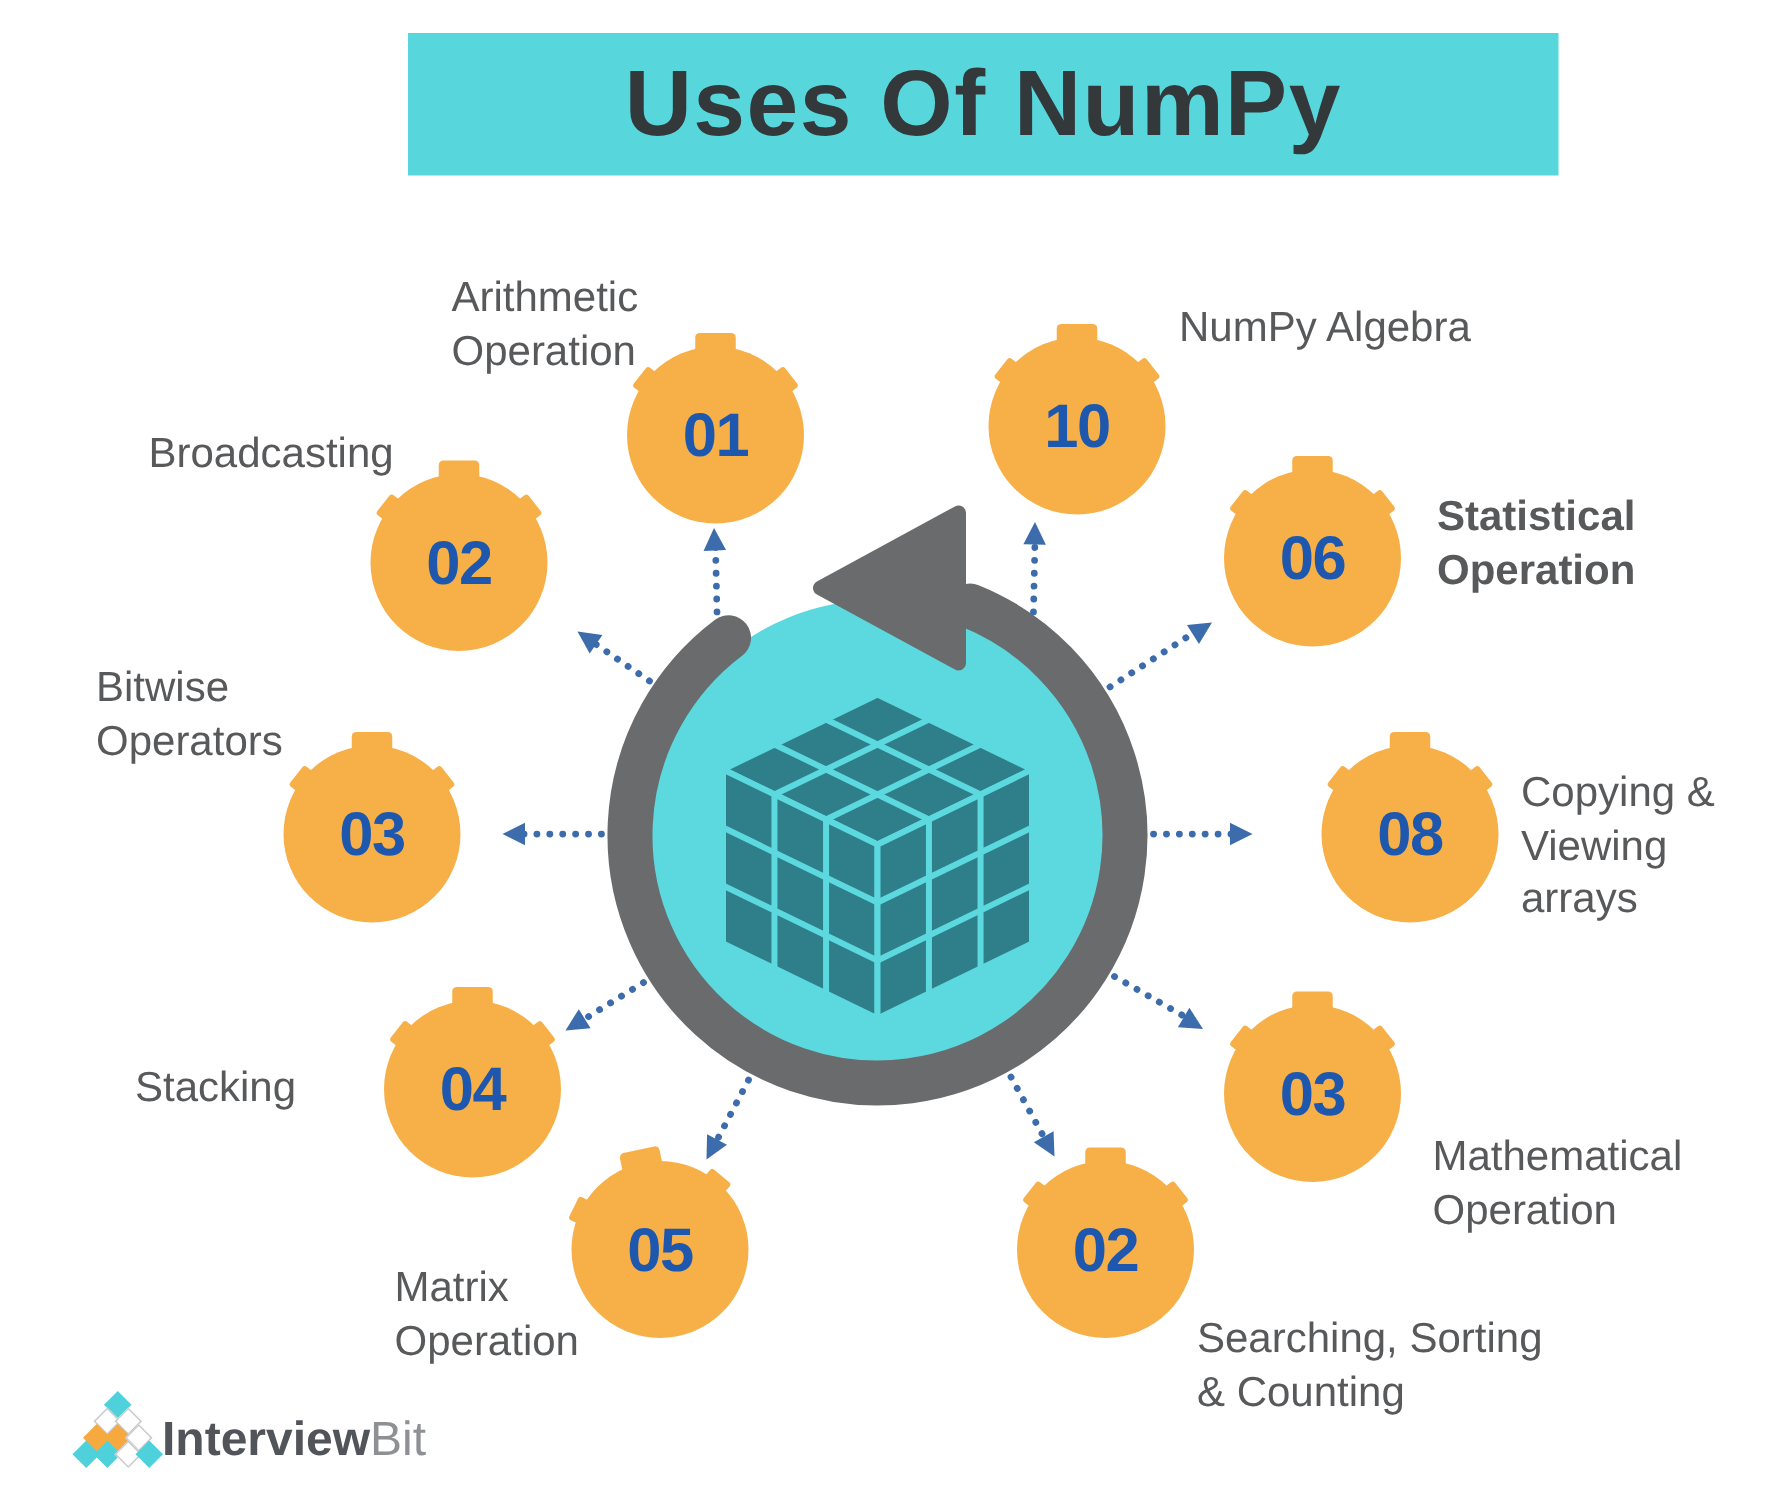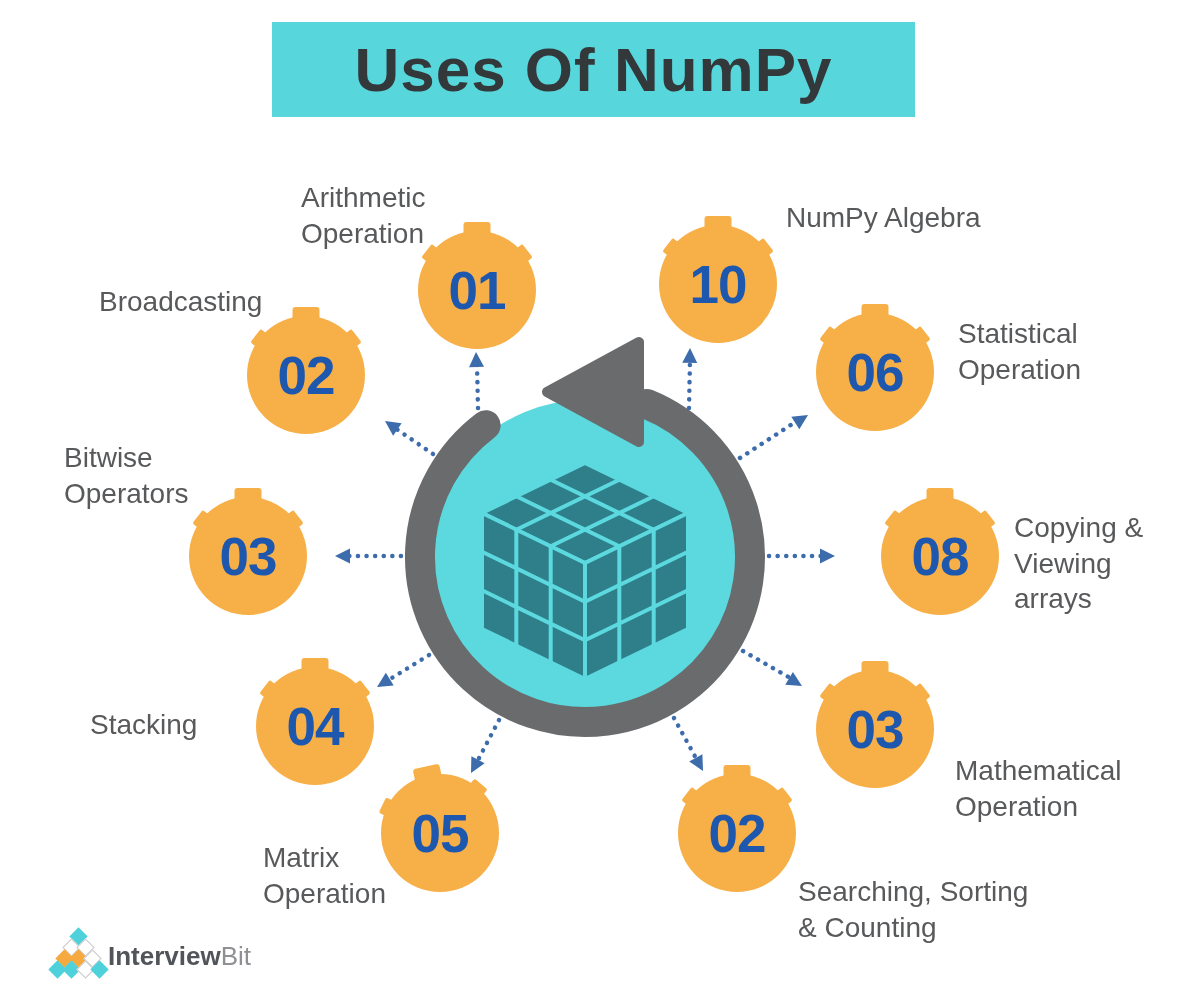--- a/index.html
+++ b/index.html
@@ -1,19 +1,19 @@
 <!DOCTYPE html>
 <html style="--cyan: #57D7DC; --orange: #F7AF48; --num: #1D58AE; --label: #58595B; --ring: #6A6B6D; --teal: #5CD9DF; --cube: #2F7F8B; --arrow: #3C6CAC; --logo-cyan: #4FD1DC; --logo-orange: #F5A93F;"><head>
 <meta charset="utf-8">
 <style>
   html,body{margin:0;padding:0;background:#fff;}
   .canvas{position:relative;width:1184px;height:1000px;background:#fff;overflow:hidden;
           font-family:"Liberation Sans",sans-serif;}
   
-  .title-box{position:absolute;left:272px;top:22px;width:643px;height:95px;
+  .title-box{position:absolute;left:272px;top:22px;width:767px;height:95px;
              background:var(--cyan);display:flex;align-items:center;justify-content:center;}
   .title-box span{font-size:62px;font-weight:800;color:#33383B;letter-spacing:1px;}
   
   svg.diagram{position:absolute;left:0;top:0;}
   .teal-disc{fill:var(--teal);}
   .ring{fill:none;stroke:var(--ring);stroke-width:30;stroke-linecap:round;}
   .big-head{fill:var(--ring);stroke:var(--ring);stroke-width:10;stroke-linejoin:round;}
   .cube-face{fill:var(--cube);stroke:var(--teal);stroke-width:4;stroke-linejoin:round;}
   .cube-line{stroke:var(--teal);stroke-width:4;fill:none;}
   .dotline{stroke:var(--arrow);stroke-width:4.5;fill:none;stroke-linecap:round;
@@ -24,32 +24,32 @@
   .watch .tabs{position:absolute;inset:0;}
   .watch .btn{position:absolute;left:50%;top:-6px;transform:translateX(-50%);
               width:27px;height:15px;border-radius:3px;background:var(--orange);}
   .watch .nubwrap{position:absolute;inset:0;}
   .watch .nl{transform:rotate(-52deg);}
   .watch .nr{transform:rotate(52deg);}
   .watch .nub{position:absolute;left:50%;top:-2px;transform:translateX(-50%);
               width:17px;height:13px;border-radius:2px;background:var(--orange);}
   .watch .body{position:absolute;inset:3px;border-radius:50%;background:var(--orange);}
   .watch .num{position:absolute;inset:0;display:flex;align-items:center;justify-content:center;
-              font-size:53px;font-weight:bold;color:var(--num);letter-spacing:-1px;}
+              font-size:41px;font-weight:bold;color:var(--num);letter-spacing:-1px;}
   
   .item-label{position:absolute;font-size:28px;line-height:1.27;color:var(--label);
               white-space:pre-line;}
   
   .logo{position:absolute;left:42px;top:924px;width:300px;height:60px;}
   .pyr{position:absolute;left:0;top:0;width:80px;height:56px;}
   .dia{position:absolute;width:13px;height:13px;transform:rotate(45deg);}
   .dia.c{background:var(--logo-cyan);}
   .dia.o{background:var(--logo-orange);}
   .dia.w{background:#fff;border:1.5px solid #C8CACB;box-sizing:border-box;}
-  .brand{position:absolute;left:66px;top:17px;font-size:26px;white-space:nowrap;}
+  .brand{position:absolute;left:66px;top:17px;font-size:32px;white-space:nowrap;}
   .brand .b1{font-weight:bold;color:#515459;}
   .brand .b2{font-weight:normal;color:#8E9093;}
 </style>
 </head>
 <body>
 
 <div class="canvas">
 
   <div class="title-box">
     <span>Uses Of NumPy</span>
@@ -245,21 +245,21 @@
             <div class="nub"></div>
           </div>
           <div class="nubwrap nr">
             <div class="nub"></div>
           </div>
           <div class="btn"></div>
         </div>
         <div class="body"></div>
         <div class="num">06</div>
       </div>
-      <div class="item-label" style="left: 958px; top: 316px;">Statistical
+      <div class="item-label" style="left: 958px; top: 326px; font-weight: bold;">Statistical
 Operation</div>
       <div class="watch" style="left: 656px; top: 222px;">
         <div class="tabs" style="transform:rotate(0deg)">
           <div class="nubwrap nl">
             <div class="nub"></div>
           </div>
           <div class="nubwrap nr">
             <div class="nub"></div>
           </div>
           <div class="btn"></div>

